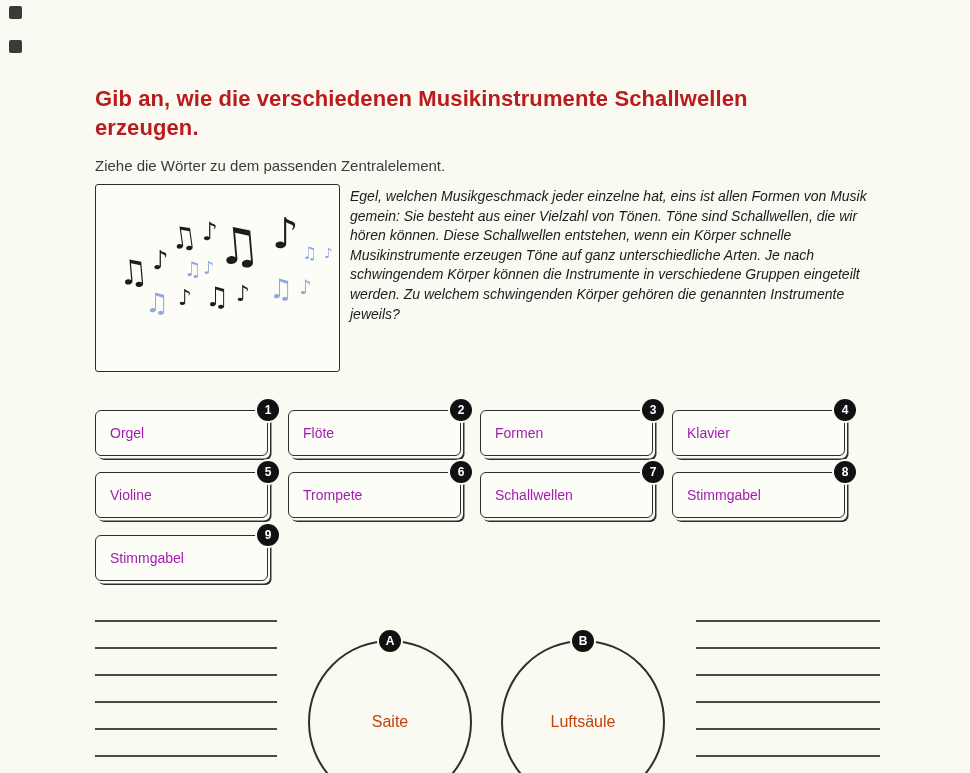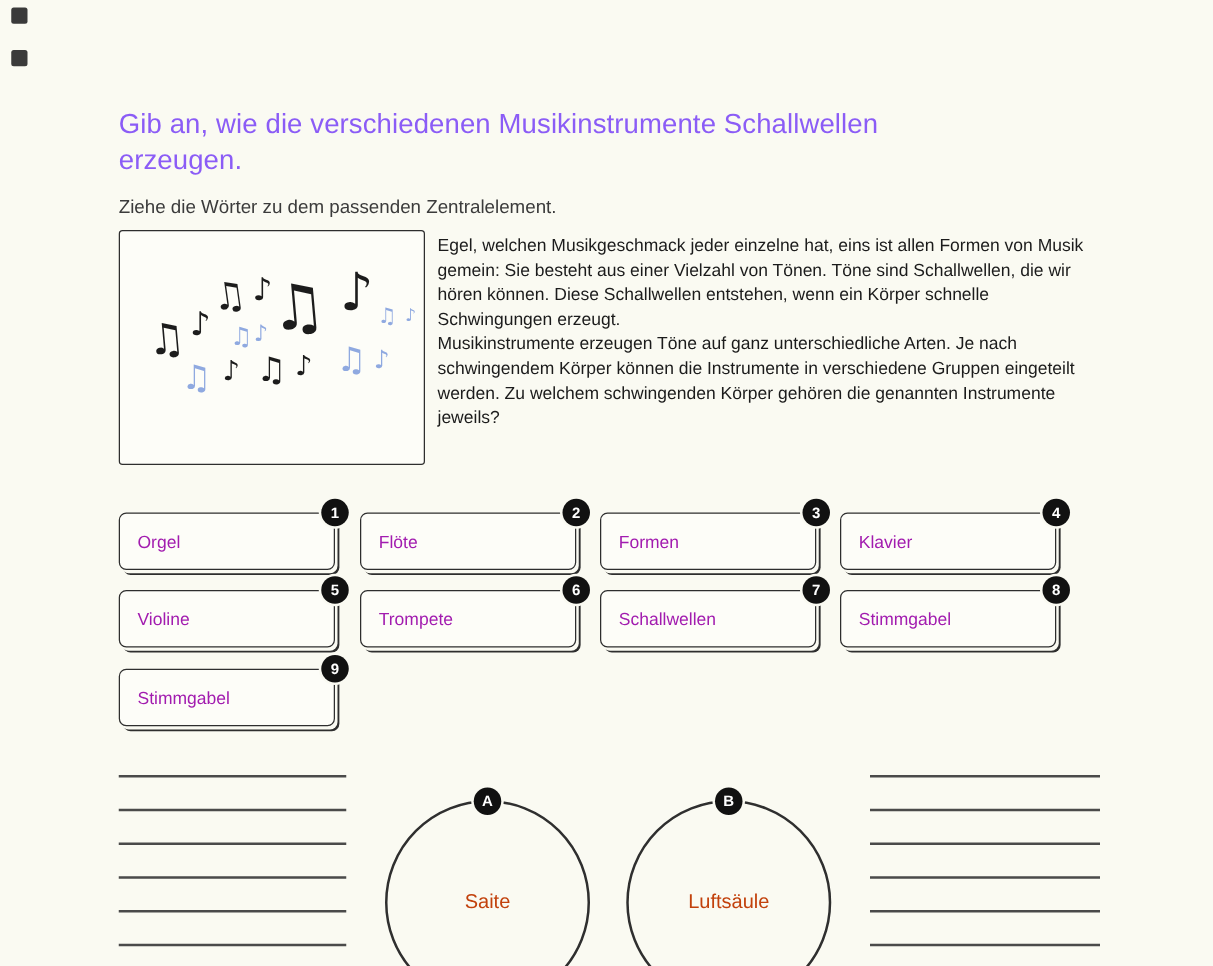--- a/index.html
+++ b/index.html
@@ -29,23 +29,23 @@
   #marker1 { top: 6px; }
   #marker2 { top: 40px; }
 
   
   #title {
     position: absolute;
     left: 95px;
     top: 84px;
     width: 710px;
     font-size: 22px;
-    font-weight: normal;
+    font-weight: bold;
     line-height: 1.32;
-    color: #8b5cf6;
+    color: #b91c1c;
     letter-spacing: 0.1px;
   }
   #subtitle {
     position: absolute;
     left: 95px;
     top: 157px;
     font-size: 15px;
     color: #3b3b3b;
   }
 
@@ -87,20 +87,21 @@
 
   
   #intro {
     position: absolute;
     left: 350px;
     top: 187px;
     width: 532px;
     font-size: 14px;
     line-height: 19.6px;
     color: #1b1b1b;
+    font-style: italic;
   }
 
   
   .word-box {
     position: absolute;
     width: 173px;
     height: 46px;
     background: #fdfdf8;
     border: 1.5px solid #2e2e2e;
     border-radius: 6px;
@@ -213,21 +214,20 @@
     <span class="note blu n13">♫</span>
     <span class="note blu n14">♪</span>
     <span class="note blu n15">♫</span>
     <span class="note blu n16">♪</span>
   </div>
 
   <div id="intro">
     <div>Egel, welchen Musikgeschmack jeder einzelne hat, eins ist allen Formen von Musik</div>
     <div>gemein: Sie besteht aus einer Vielzahl von Tönen. Töne sind Schallwellen, die wir</div>
     <div>hören können. Diese Schallwellen entstehen, wenn ein Körper schnelle</div>
-    <div>Schwingungen erzeugt.</div>
     <div>Musikinstrumente erzeugen Töne auf ganz unterschiedliche Arten. Je nach</div>
     <div>schwingendem Körper können die Instrumente in verschiedene Gruppen eingeteilt</div>
     <div>werden. Zu welchem schwingenden Körper gehören die genannten Instrumente</div>
     <div>jeweils?</div>
   </div>
 
   <div class="word-box c1 r1">
     <span class="wb-label">Orgel</span>
     <span class="wb-badge">1</span>
   </div>

